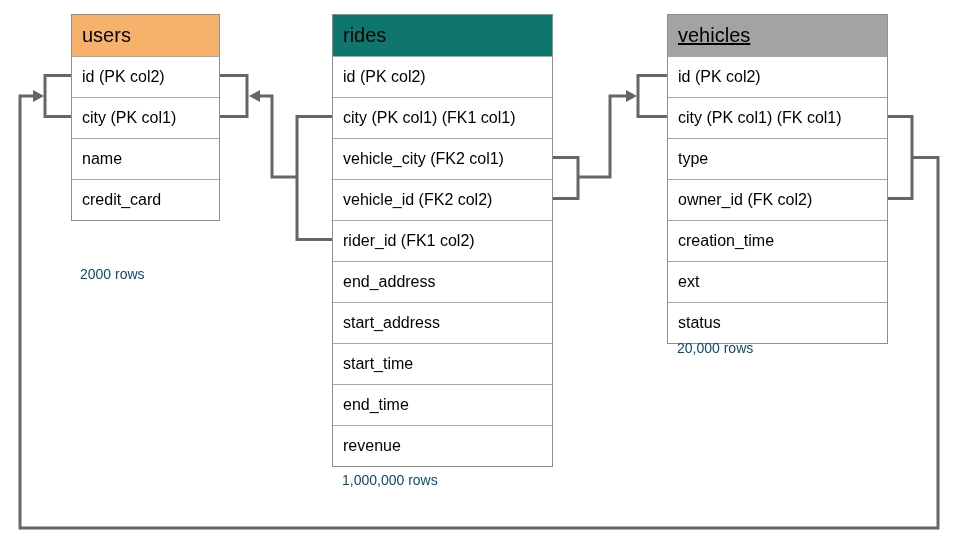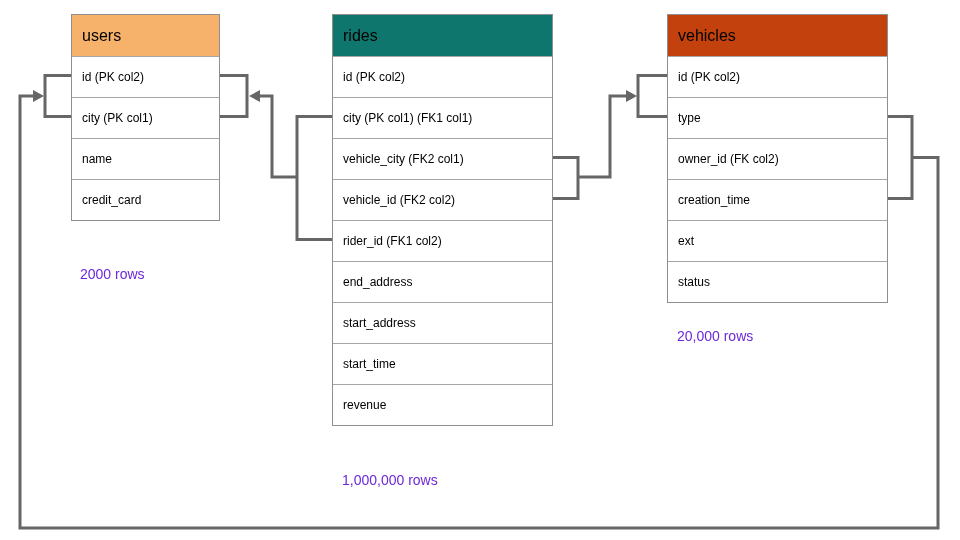--- a/index.html
+++ b/index.html
@@ -14,36 +14,36 @@
   .db-table{
     position:absolute;
     z-index:1;
     background:#ffffff;
     border:1px solid #8e8e8e;
     box-sizing:border-box;
   }
   .db-table-header{
     height:41px;line-height:41px;
     padding-left:10px;
-    font-size:16px;color:#000000;
+    font-size:20px;color:#000000;
     box-sizing:border-box;
   }
   .db-row{
     height:41px;line-height:40px;
     padding-left:10px;
-    font-size:12px;color:#000000;
+    font-size:16px;color:#000000;
     border-top:1px solid #a6a6a6;
     background:#ffffff;
     box-sizing:border-box;
     white-space:nowrap;
   }
   .row-count{
     position:absolute;
     z-index:1;
-    font-size:14px;color:#6d28d9;
+    font-size:14px;color:#0c4a6e;
     white-space:nowrap;
   }
   .conn{fill:none;stroke:#666666;stroke-width:3;}
   .arrowhead{fill:#666666;stroke:none;}
 </style>
 </head>
 <body>
 
 <div id="canvas">
 
@@ -83,28 +83,30 @@
   <div class="db-table" style="left:332px;top:14px;width:221px;">
     <div class="db-table-header" style="background-color: #0f766e;">rides</div>
     <div class="db-row">id (PK col2)</div>
     <div class="db-row">city (PK col1) (FK1 col1)</div>
     <div class="db-row">vehicle_city (FK2 col1)</div>
     <div class="db-row">vehicle_id (FK2 col2)</div>
     <div class="db-row">rider_id (FK1 col2)</div>
     <div class="db-row">end_address</div>
     <div class="db-row">start_address</div>
     <div class="db-row">start_time</div>
+    <div class="db-row">end_time</div>
     <div class="db-row">revenue</div>
   </div>
   <div class="row-count" style="left:342px;top:472px;">1,000,000 rows</div>
 
   <div class="db-table" style="left:667px;top:14px;width:221px;">
-    <div class="db-table-header" style="background-color: #c2410c;">vehicles</div>
+    <div class="db-table-header" style="background-color: #a3a3a3; text-decoration: underline;">vehicles</div>
     <div class="db-row">id (PK col2)</div>
+    <div class="db-row">city (PK col1) (FK col1)</div>
     <div class="db-row">type</div>
     <div class="db-row">owner_id (FK col2)</div>
     <div class="db-row">creation_time</div>
     <div class="db-row">ext</div>
     <div class="db-row">status</div>
   </div>
-  <div class="row-count" style="left:677px;top:328px;">20,000 rows</div>
+  <div class="row-count" style="left:677px;top:340px;">20,000 rows</div>
 
 </div>
 
 </body></html>

